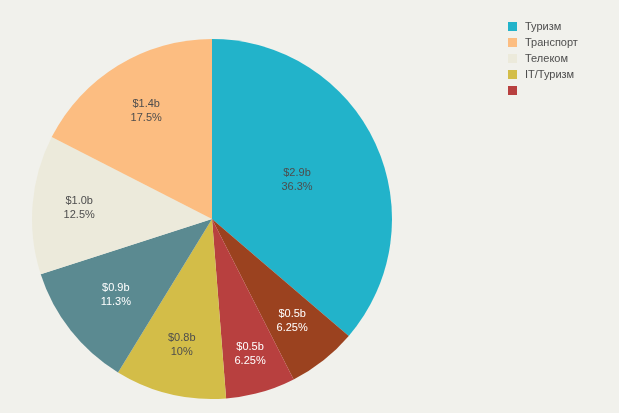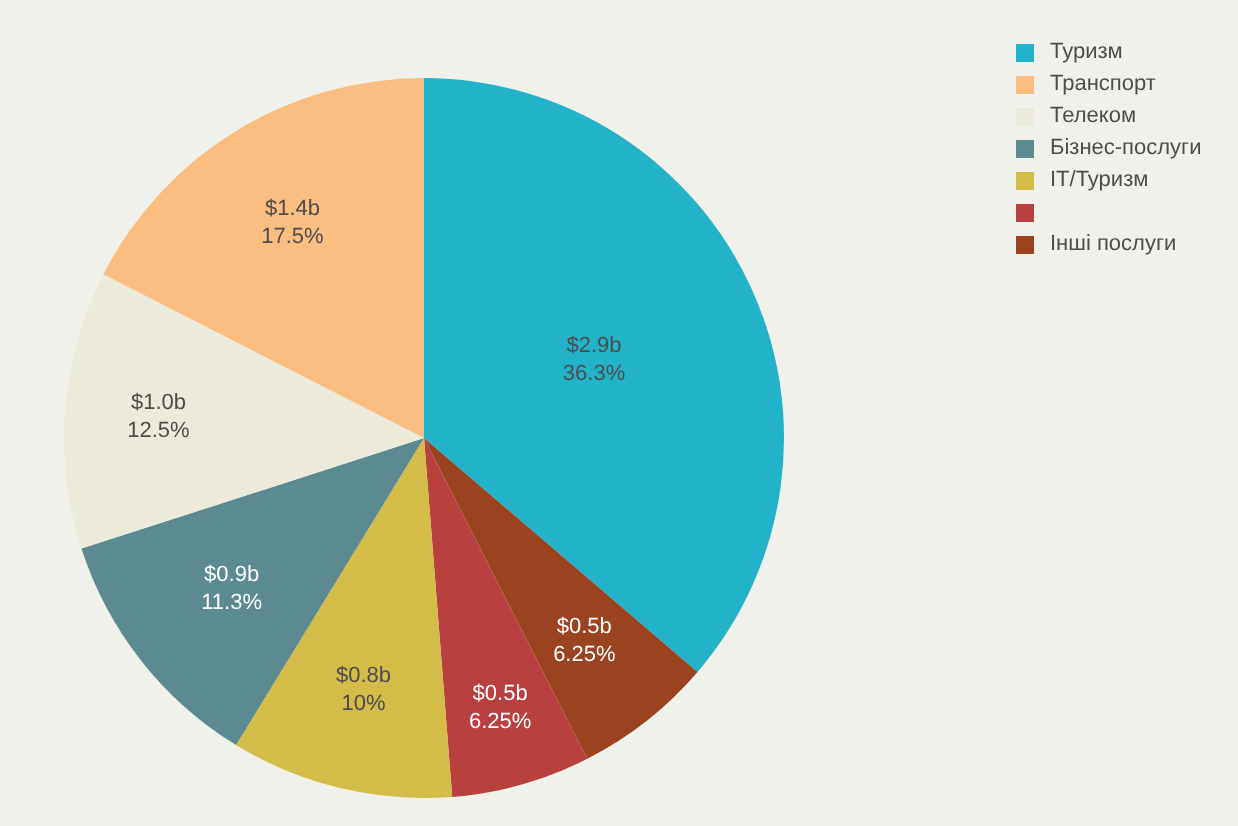--- a/index.html
+++ b/index.html
@@ -100,28 +100,20 @@
       </div>
       <div class="legend-row">
         <span class="legend-swatch" style="background: rgb(252, 189, 129);"></span>
         <span class="legend-text">Транспорт</span>
       </div>
       <div class="legend-row">
         <span class="legend-swatch" style="background: rgb(236, 234, 219);"></span>
         <span class="legend-text">Телеком</span>
       </div>
       <div class="legend-row">
-        <span class="legend-swatch" style="background: rgb(91, 138, 145);"></span>
-        <span class="legend-text">Бізнес-послуги</span>
-      </div>
-      <div class="legend-row">
         <span class="legend-swatch" style="background: rgb(211, 189, 72);"></span>
         <span class="legend-text">IT/Туризм</span>
       </div>
       <div class="legend-row">
         <span class="legend-swatch" style="background: rgb(184, 64, 63);"></span>
       </div>
-      <div class="legend-row">
-        <span class="legend-swatch" style="background: rgb(155, 66, 31);"></span>
-        <span class="legend-text">Інші послуги</span>
-      </div>
     </div>
 </div>
 
 </body></html>

